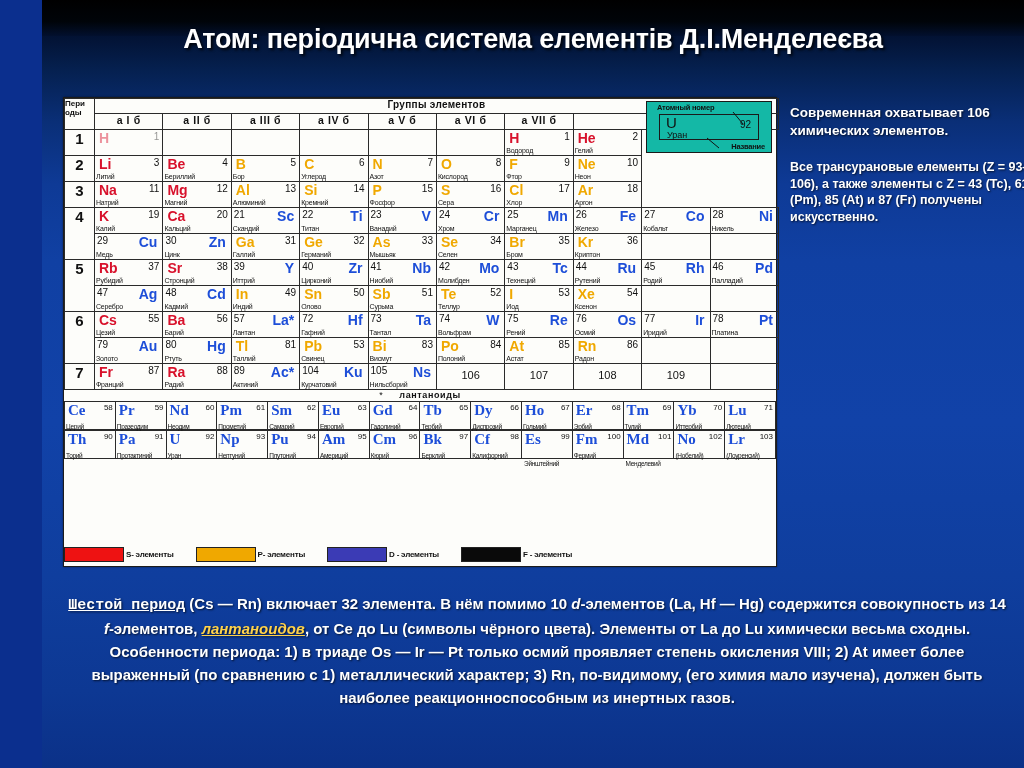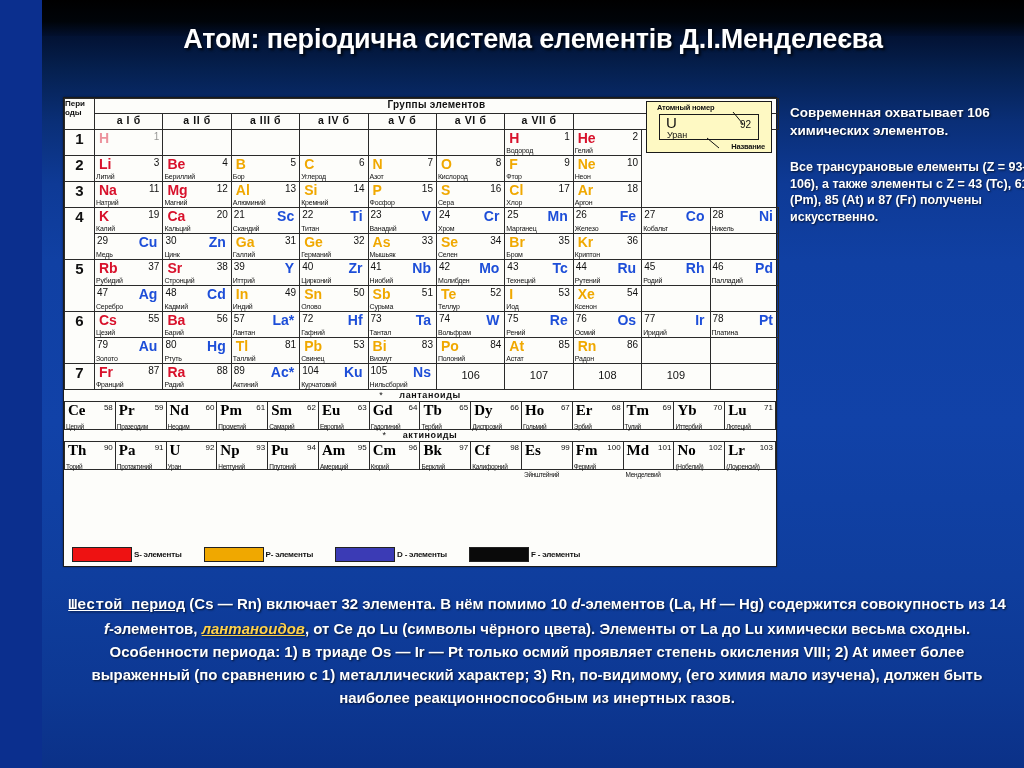--- a/index.html
+++ b/index.html
@@ -96,21 +96,21 @@
   
   .s-el .sym{color:#d8112b;}
   .p-el .sym{color:#f0a800;}
   .d-el .sym{color:#1d4ed8;}
 
   .empty{height:25px;}
 
   
   .keybox{
     position:absolute;right:4px;top:3px;width:124px;height:50px;
-    border:1px solid #1a1a1a;background:#fef9c3;
+    border:1px solid #1a1a1a;background:#14b8a6;
   }
   .keybox .kcap{
     position:absolute;top:1px;left:10px;font-size:7.5px;font-weight:bold;
     letter-spacing:-.2px;
   }
   .keybox .kinner{
     position:absolute;left:12px;top:12px;width:98px;height:24px;
     border:1px solid #1a1a1a;
   }
   .keybox .ksym{position:absolute;left:6px;top:0px;font-size:15px;line-height:16px;}
@@ -126,31 +126,31 @@
   .seriesLbl{
     text-align:center;font-weight:bold;font-size:9px;height:11px;
     letter-spacing:.6px;
   }
   .seriesLbl .star{margin-right:16px;font-weight:normal;}
 
   table.fblock{border-collapse:collapse;width:100%;table-layout:fixed;}
   table.fblock td{border:1px solid #2a2a2a;padding:0;}
   .fcell{position:relative;height:27px;}
   .fcell .fsym{position:absolute;left:3px;top:0px;font-size:15px;font-weight:bold;
-    font-family:"Liberation Serif","DejaVu Serif",serif;color:#000000;line-height:17px;}
+    font-family:"Liberation Serif","DejaVu Serif",serif;color:#1d4ed8;line-height:17px;}
   .fcell .fz{position:absolute;right:2px;top:1px;font-size:8px;}
   .fcell .fnm{position:absolute;left:1px;bottom:-1px;font-size:6.5px;letter-spacing:-.3px;
     white-space:nowrap;color:#111;}
   .fcell .fnm2{position:absolute;left:2px;bottom:-9px;font-size:6.5px;letter-spacing:-.3px;
     white-space:nowrap;color:#111;}
 
   
   .blocklegend{
     position:absolute;left:0;right:0;bottom:2px;height:20px;
-    display:flex;align-items:center;padding-left:8px;
+    display:flex;align-items:center;padding-left:0;
   }
   .blocklegend .sw{width:58px;height:13px;border:1px solid #222;}
   .blocklegend .lb{font-size:8px;font-weight:bold;margin:0 22px 0 2px;letter-spacing:-.2px;}
 
   
   .side{
     position:absolute;left:748px;top:104px;width:270px;
     color:#ffffff;font-size:13.5px;font-weight:bold;line-height:17.5px;
     text-shadow:1px 1px 2px rgba(0,0,0,.7);
     z-index:5;
@@ -766,23 +766,20 @@
               <div class="fcell">
                 <span class="fsym">Lu</span>
                 <span class="fz">71</span>
                 <span class="fnm">Лютеций</span>
               </div>
             </td>
           </tr>
     </tbody>
       </table>
 
-    <div class="seriesLbl">
-      <span class="star">*</span><span>актиноиды</span>
-    </div>
     <table class="fblock">
       <tbody>
           <tr id="act-row">
             <td>
               <div class="fcell">
                 <span class="fsym">Th</span>
                 <span class="fz">90</span>
                 <span class="fnm">Торий</span>
               </div>
             </td>

